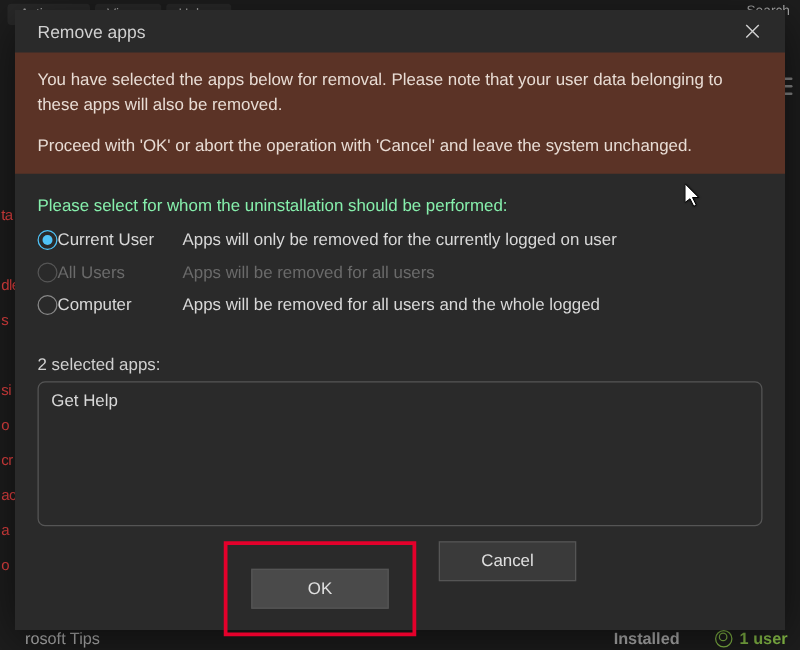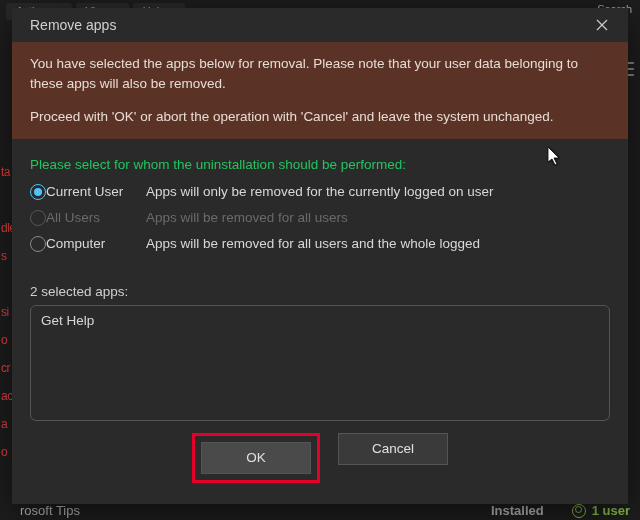--- a/index.html
+++ b/index.html
@@ -19,39 +19,39 @@
     
     .dialog { position: absolute; top: 8px; left: 12px; right: 12px; bottom: 16px; background: #2a2a2a; box-shadow: 0 8px 40px rgba(0,0,0,0.6); display: flex; flex-direction: column; }
     .dlg-header { display: flex; align-items: center; justify-content: space-between; padding: 6px 12px 6px 18px; }
     .dlg-title { color: #d0d0d0; font-size: 14px; }
     .dlg-close { color: #ccc; font-size: 14px; width: 28px; height: 22px; display:flex; align-items:center; justify-content:center; cursor:pointer; }
     
     .warn-panel { background: #5b3326; padding: 12px 18px; color: #e8dcd4; font-size: 13.5px; line-height: 1.45; }
     .warn-para2 { margin-top: 14px; }
     
     .body { padding: 18px 18px 12px 18px; flex: 1; display: flex; flex-direction: column; }
-    .prompt { color: #22c55e; font-size: 13.5px; margin-bottom: 12px; }
+    .prompt { color: #86efac; font-size: 13.5px; margin-bottom: 12px; }
     
     .radio-row { display: flex; align-items: center; gap: 0; margin-bottom: 10px; }
     .radio { width: 16px; height: 16px; border: 1.5px solid #888; border-radius: 50%; display:flex; align-items:center; justify-content:center; flex-shrink:0; cursor:pointer;}
     .radio.selected { border-color: #4fc3f7; }
     .radio.selected::after { content:""; width:8px; height:8px; background:#4fc3f7; border-radius:50%; }
     .radio.disabled { border-color:#555; cursor:default;}
     .radio-label { color: #d8d8d8; font-size: 13.5px; width: 100px; flex-shrink:0; }
     .radio-label.disabled { color: #6a6a6a; }
     .radio-desc { color: #d8d8d8; font-size: 13.5px; }
     .radio-desc.disabled { color: #6a6a6a; }
     
     .sel-count { color: #d0d0d0; font-size: 13.5px; margin-top: 22px; margin-bottom: 6px; }
     .list-box { border: 1px solid #555; border-radius: 6px; padding: 6px 10px; height: 116px; color: #d8d8d8; font-size: 13.5px; line-height: 1.35; }
     
     .btn-row { display:flex; justify-content:center; gap: 18px; padding: 12px 0 6px 0; }
     .btn { width: 110px; height: 32px; background: #3a3a3a; border:1px solid #555; color:#e0e0e0; font-size:13.5px; display:flex; align-items:center; justify-content:center; cursor:pointer; }
     .btn.primary { background:#4a4a4a; }
-    .highlight { border: 3px solid #e4002b; padding: 6px; display:inline-flex; }
+    .highlight { border: 3px solid #e4002b; padding: 19px; display:inline-flex; }
     
     .cursor { position:absolute; top: 147px; left: 548px; pointer-events:none; }
     .cursor svg { filter: drop-shadow(0 0 1px rgba(0,0,0,0.8)); }
   </style>
 </head>
 <body>
 
 <div class="bg-window">
   <div class="bg-menu">
     <div class="bg-menu-item">

